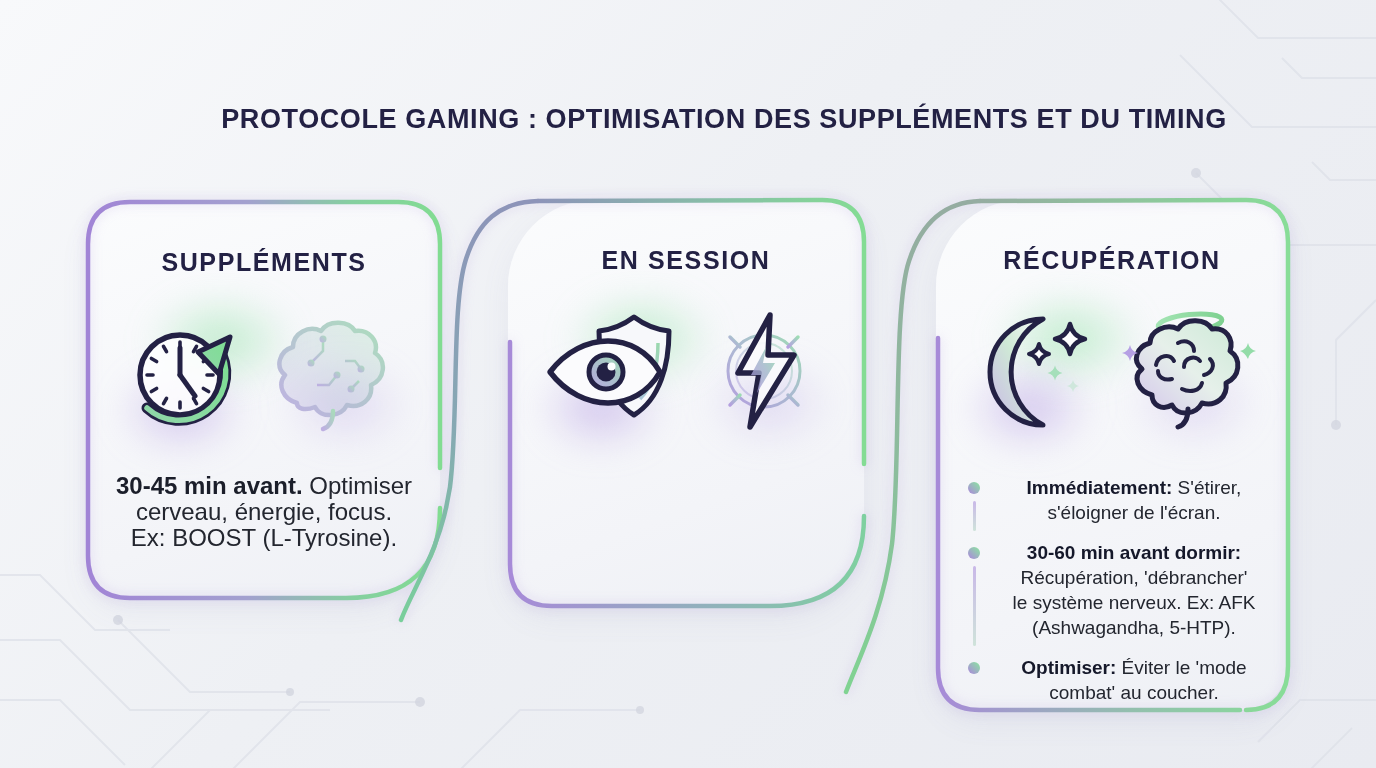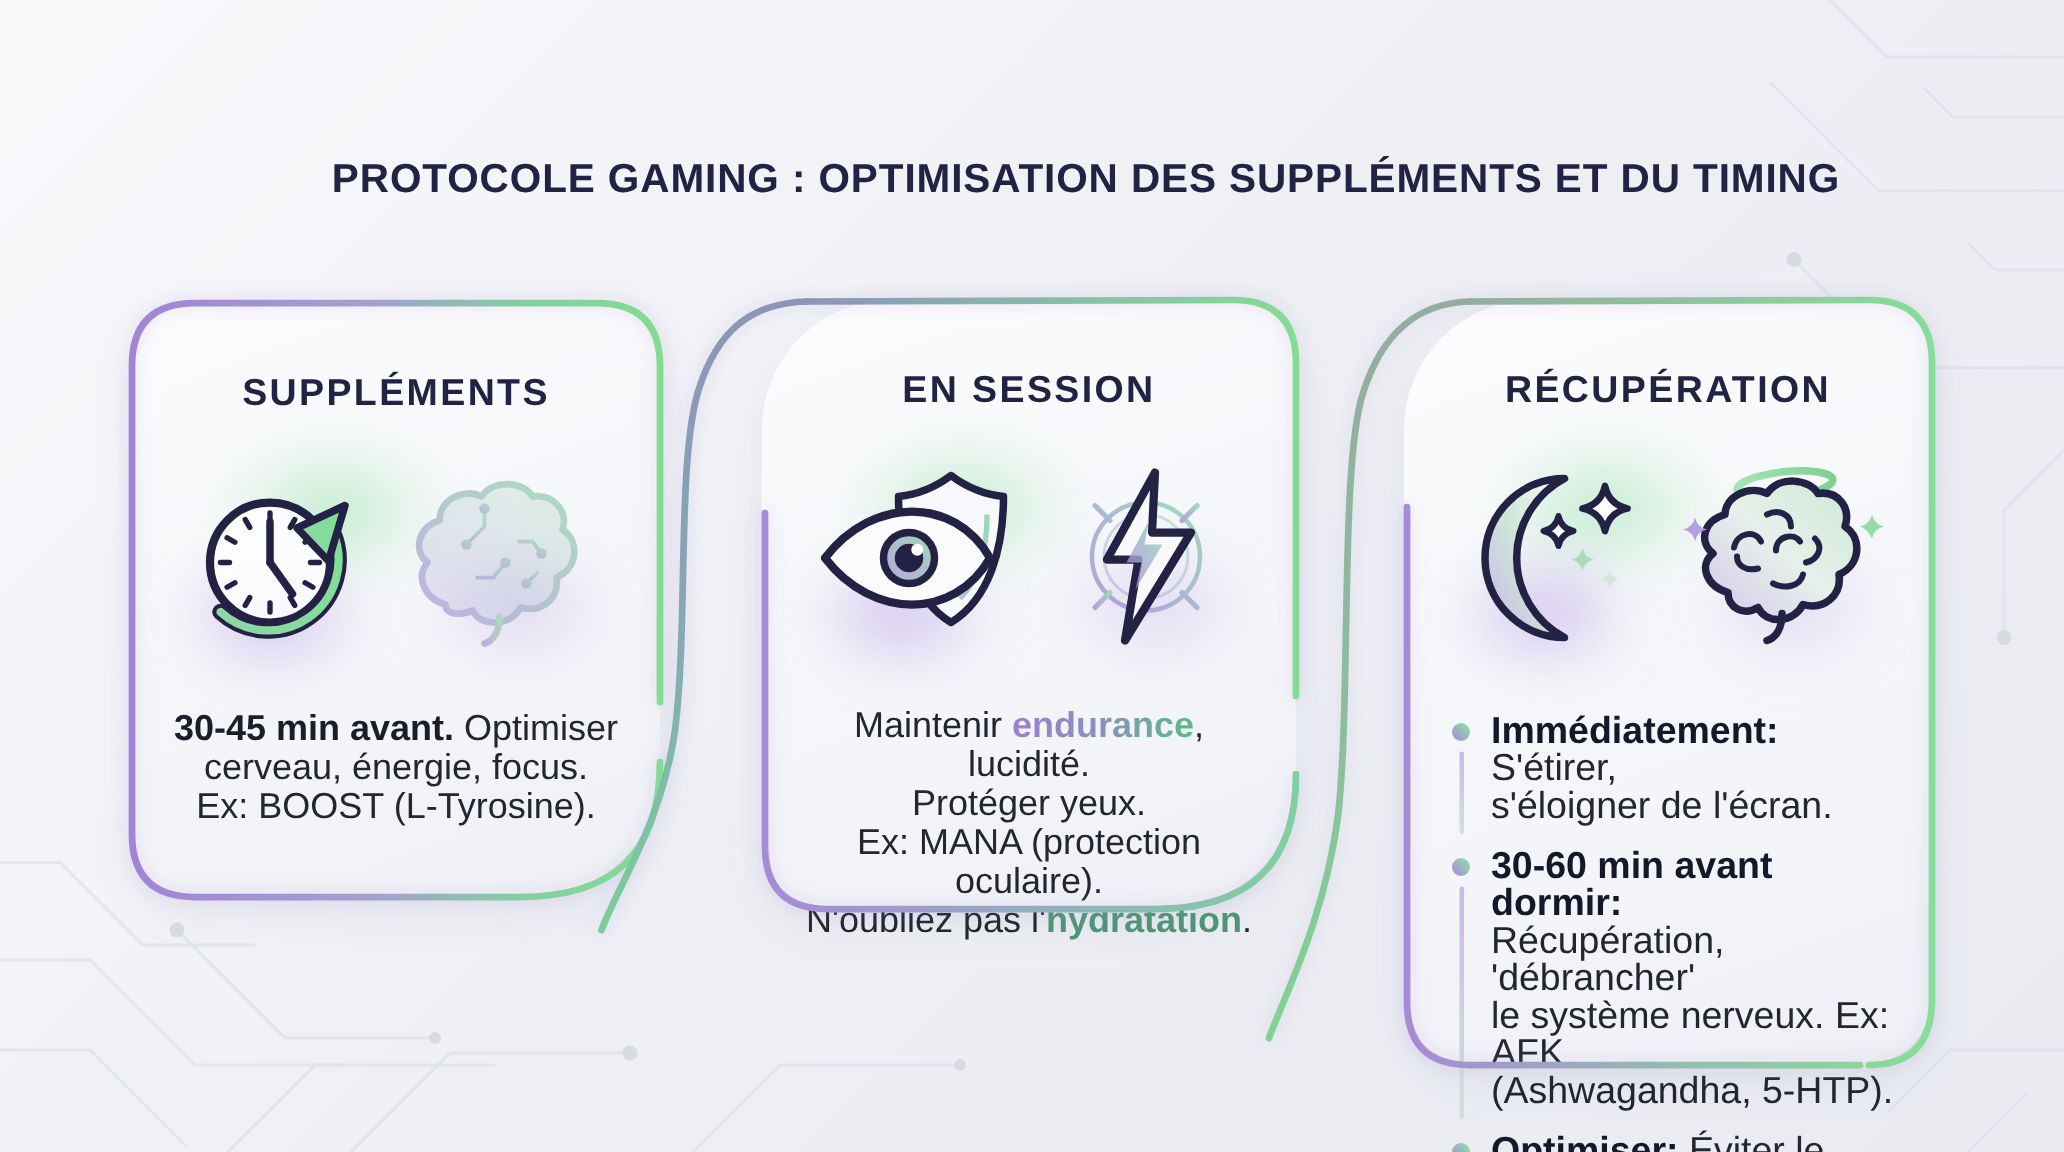--- a/index.html
+++ b/index.html
@@ -45,21 +45,21 @@
   .body-text b{color:#1b1e2a;}
   .grad-text{
     font-weight:700;
     background:linear-gradient(90deg,#9b7fd4 0%,#8a8fc0 45%,#5eb988 100%);
     -webkit-background-clip:text;background-clip:text;color:transparent;
   }
   .hl-green{font-weight:700;color:#4e9673;}
   
   .bullets{list-style:none;margin:30px 14px 0 0;padding:0 0 0 58px;}
   .bullets li{position:relative;margin-bottom:15px;white-space:pre-line;
-    font-size:25px;line-height:25px;color:#23262f;text-align:left;}
+    font-size:19px;line-height:25px;color:#23262f;text-align:center;}
   .bullets li b{color:#15182a;}
   .bullets li::before{content:'';position:absolute;left:-26px;top:7px;width:12px;height:12px;
     border-radius:50%;background:linear-gradient(to bottom left,#8fd9a8 15%,#a98fd8 90%);}
   .bullets li:not(:last-child)::after{content:'';position:absolute;left:-21px;top:26px;bottom:-6px;
     width:3px;border-radius:2px;background:linear-gradient(#c9b8e8,#cfe3da);}
 </style>
 </head>
 <body>
 
 <svg id="circuits" width="1376" height="768" viewBox="0 0 1376 768">
@@ -208,24 +208,20 @@
           <line x1="28" y1="62" x2="14" y2="62"></line>
           <line x1="38" y1="38" x2="28" y2="28"></line>
           <line x1="62" y1="28" x2="62" y2="14"></line>
           <line x1="86" y1="38" x2="96" y2="28"></line>
         </g>
       </g>
       <polygon points="68,6 36,64 57,64 48,118 92,46 66,46" fill="rgba(250,250,252,.92)" stroke="#232144" stroke-width="5.5" stroke-linejoin="round"></polygon>
       <polygon points="64,38 49,66 59,66 55,84 73,54 61,54" fill="url(#pg2)" opacity=".8"></polygon>
     </svg>
   </div>
-  <p class="body-text"><span>Maintenir </span><span class="grad-text">endurance</span><span>, lucidité.
-Protéger yeux.
-Ex: MANA (protection oculaire).
-N'oubliez pas l'</span><span class="hl-green">hydratation</span><span>.</span></p>
 </section>
 
 <section class="card card-3">
   <h2>RÉCUPÉRATION</h2>
   <div class="icons">
     <span class="glow g-green"></span>
     <span class="glow g-purple"></span>
     <span class="glow g-purple2"></span>
 
     <svg width="135" height="125" viewBox="0 0 135 125">

